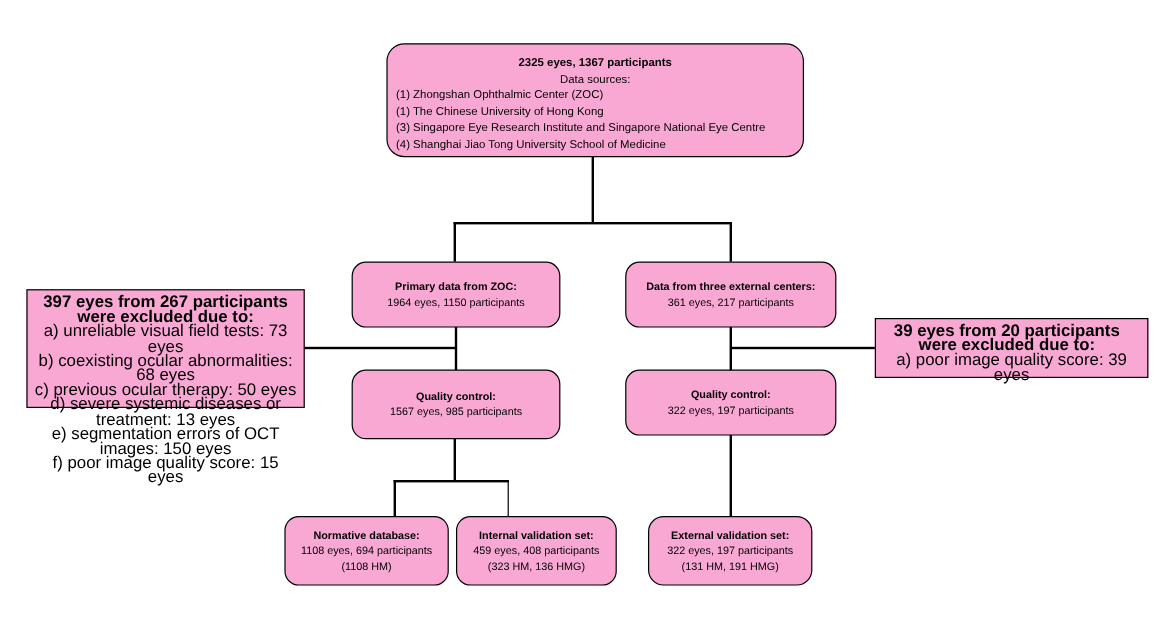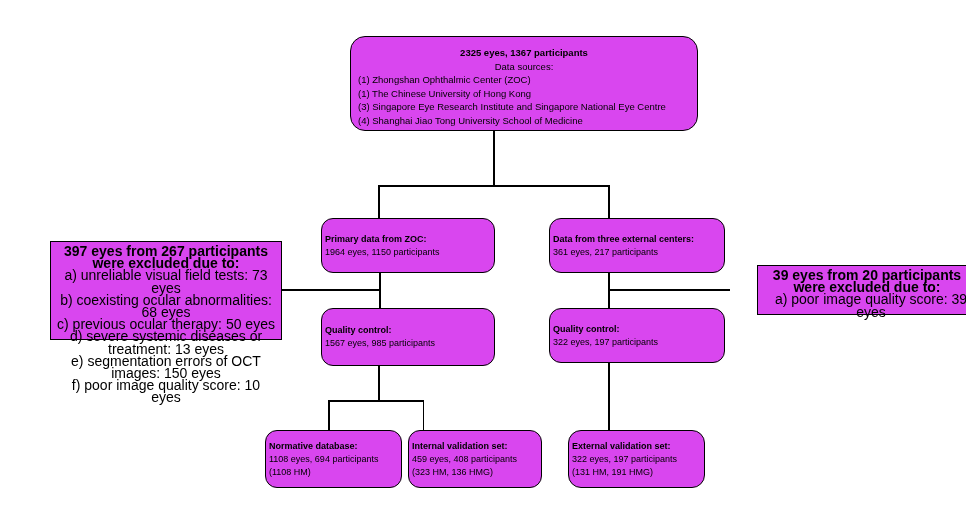--- a/index.html
+++ b/index.html
@@ -11,35 +11,34 @@
   }
   #stage {
     position: relative;
     width: 966px;
     height: 528px;
     background: #ffffff;
     overflow: hidden;
   }
   .fc-box {
     position: absolute;
-    background: #d946ef;
+    background: #f9a8d4;
     border: 1.5px solid #000000;
     box-sizing: border-box;
     font-size: 9.5px;
     line-height: 13px;
     z-index: 2;
-    margin-left: 28px;
   }
   .round { border-radius: 12px; }
   .biground { border-radius: 15px; }
   .node {
     display: flex;
     flex-direction: column;
     justify-content: center;
-    align-items: flex-start;
+    align-items: center;
     text-align: center;
     font-size: 9px;
     line-height: 13px;
     padding: 2px 3px;
   }
   .bold { font-weight: bold; }
   .center { text-align: center; }
   .excl {
     font-size: 14px;
     line-height: 12.2px;
@@ -107,21 +106,21 @@
     <div>361 eyes, 217 participants</div>
   </div>
 
   <div class="fc-box excl" id="box-excl-left">
     <div class="bold">397 eyes from 267 participants were excluded due to:</div>
     <div>a) unreliable visual field tests: 73 eyes</div>
     <div>b) coexisting ocular abnormalities: 68 eyes</div>
     <div>c) previous ocular therapy: 50 eyes</div>
     <div>d) severe systemic diseases or treatment: 13 eyes</div>
     <div>e) segmentation errors of OCT images: 150 eyes</div>
-    <div>f) poor image quality score: 10 eyes</div>
+    <div>f) poor image quality score: 15 eyes</div>
   </div>
 
   <div class="fc-box excl" id="box-excl-right">
     <div class="bold excl-title-narrow">39 eyes from 20 participants were excluded due to:</div>
     <div>a) poor image quality score: 39 eyes</div>
   </div>
 
   <div class="fc-box round node" id="box-qc-left">
     <div class="bold">Quality control:</div>
     <div>1567 eyes, 985 participants</div>

